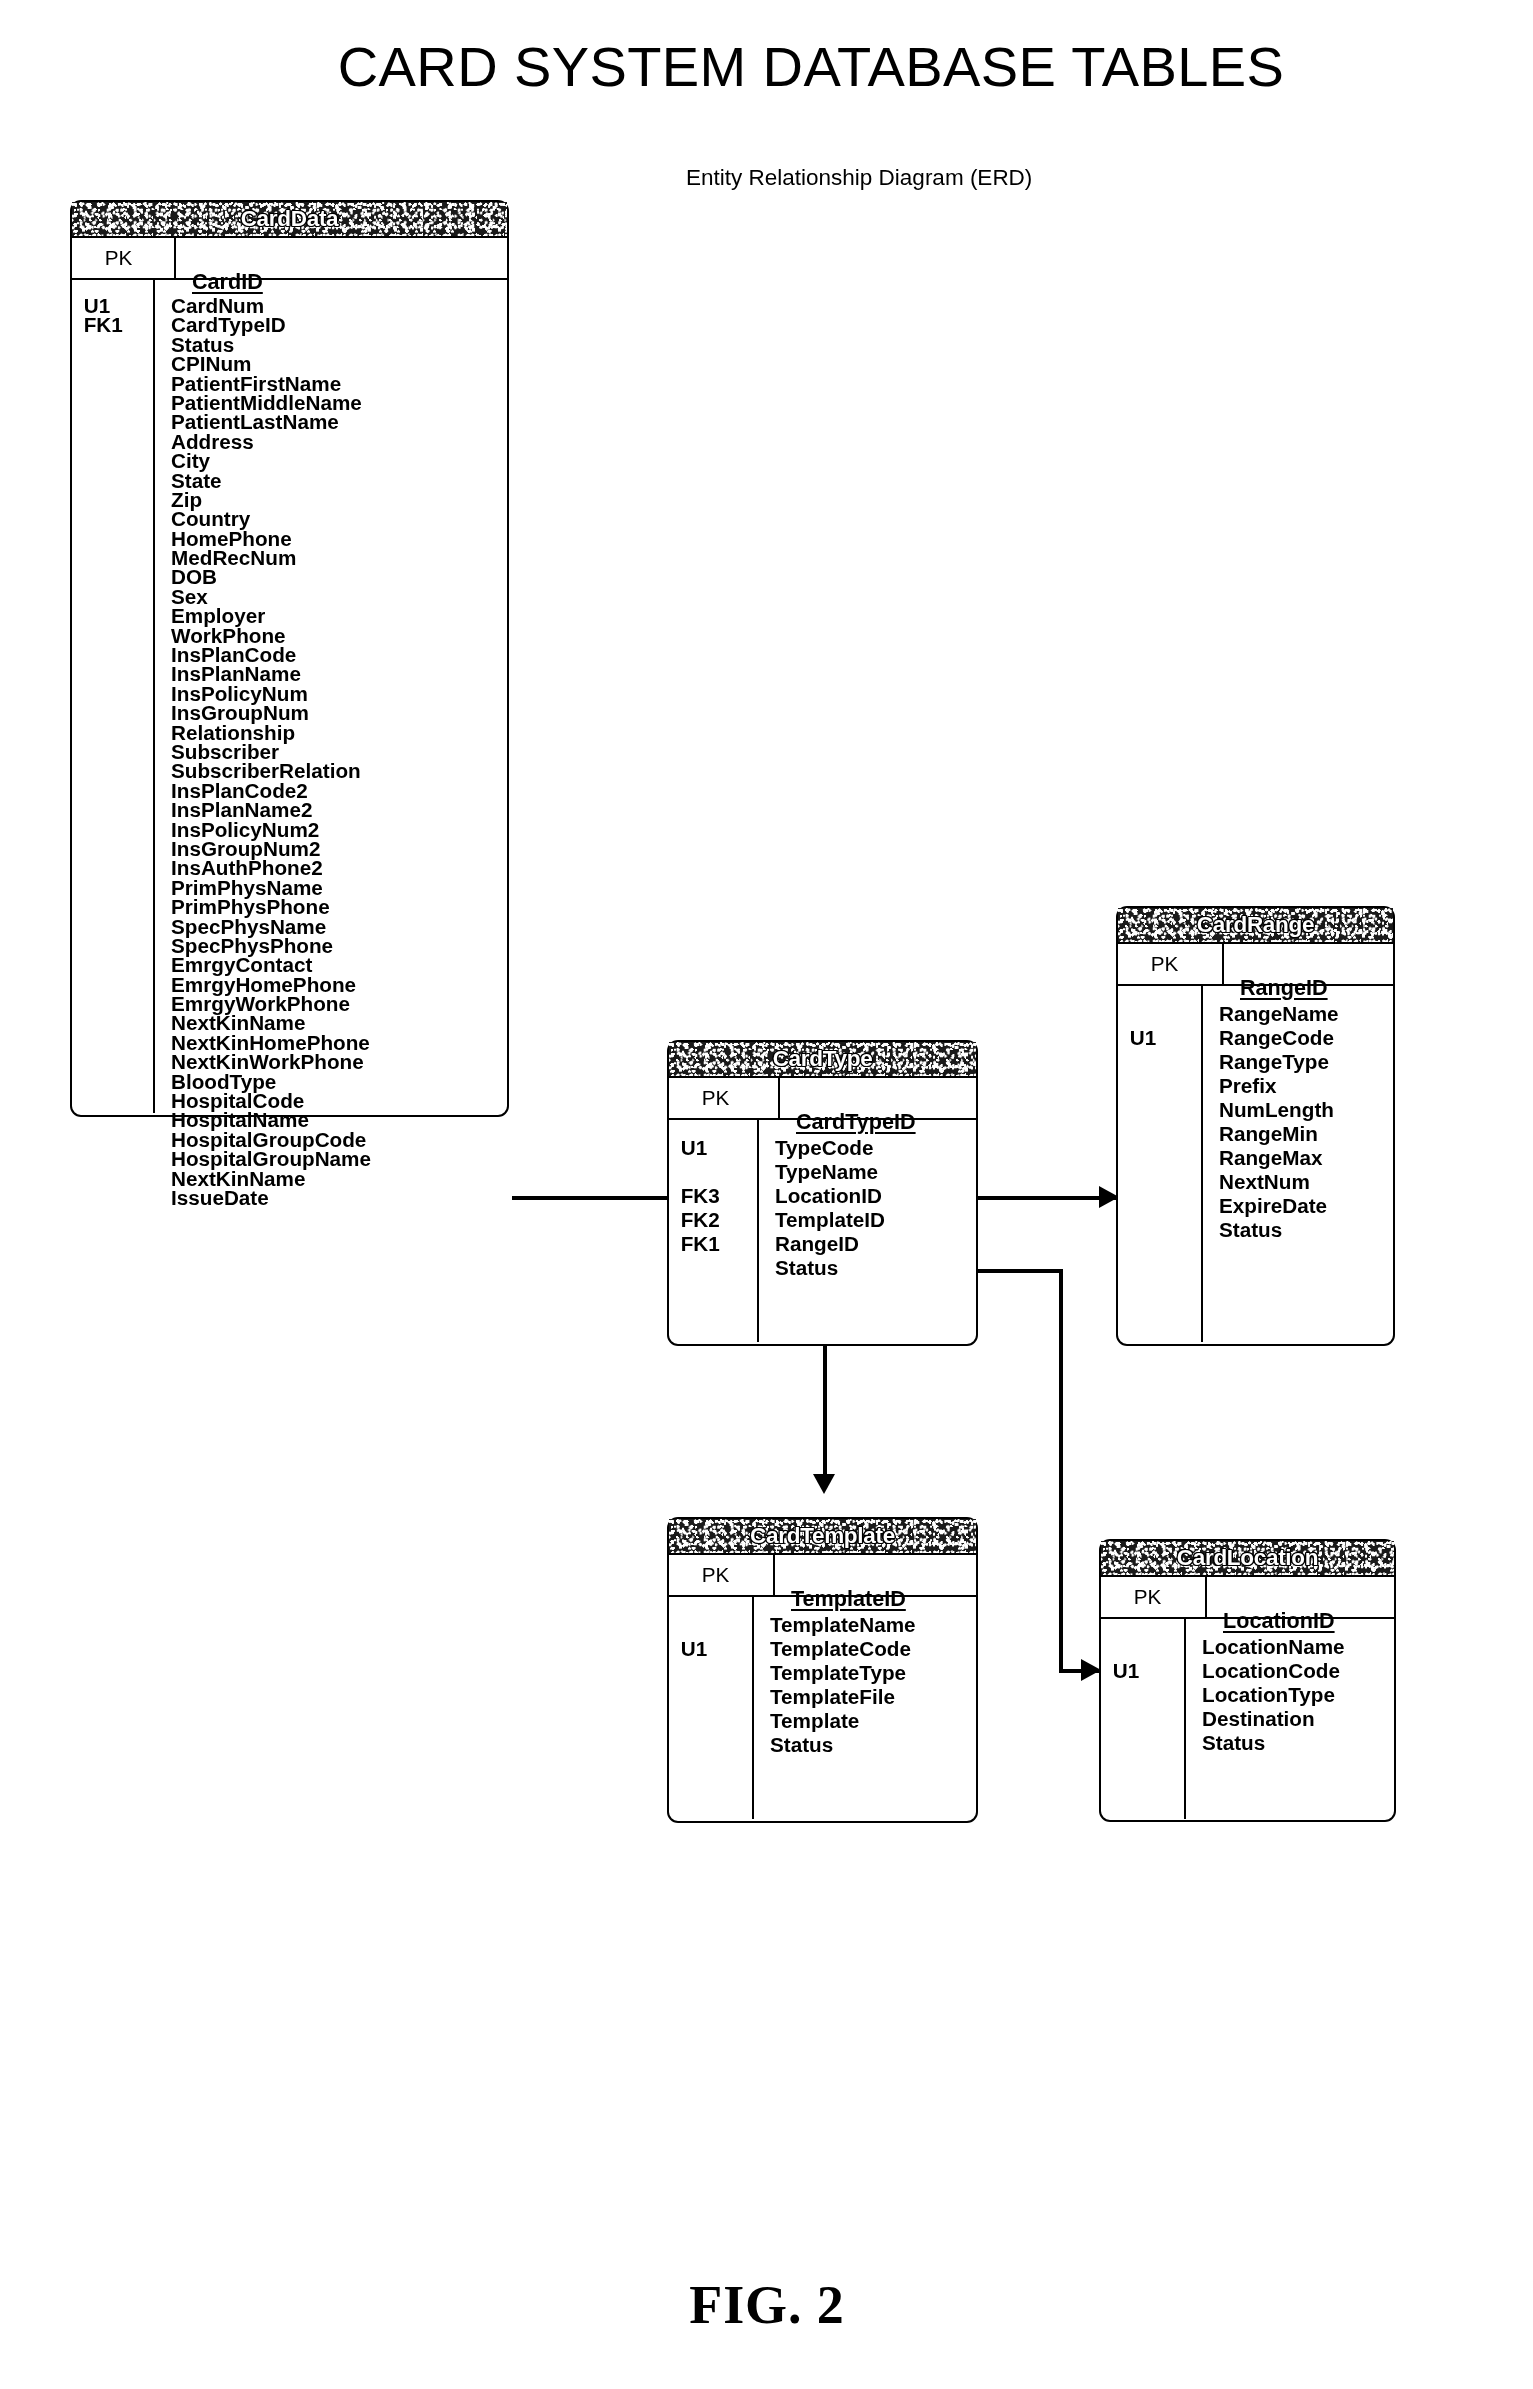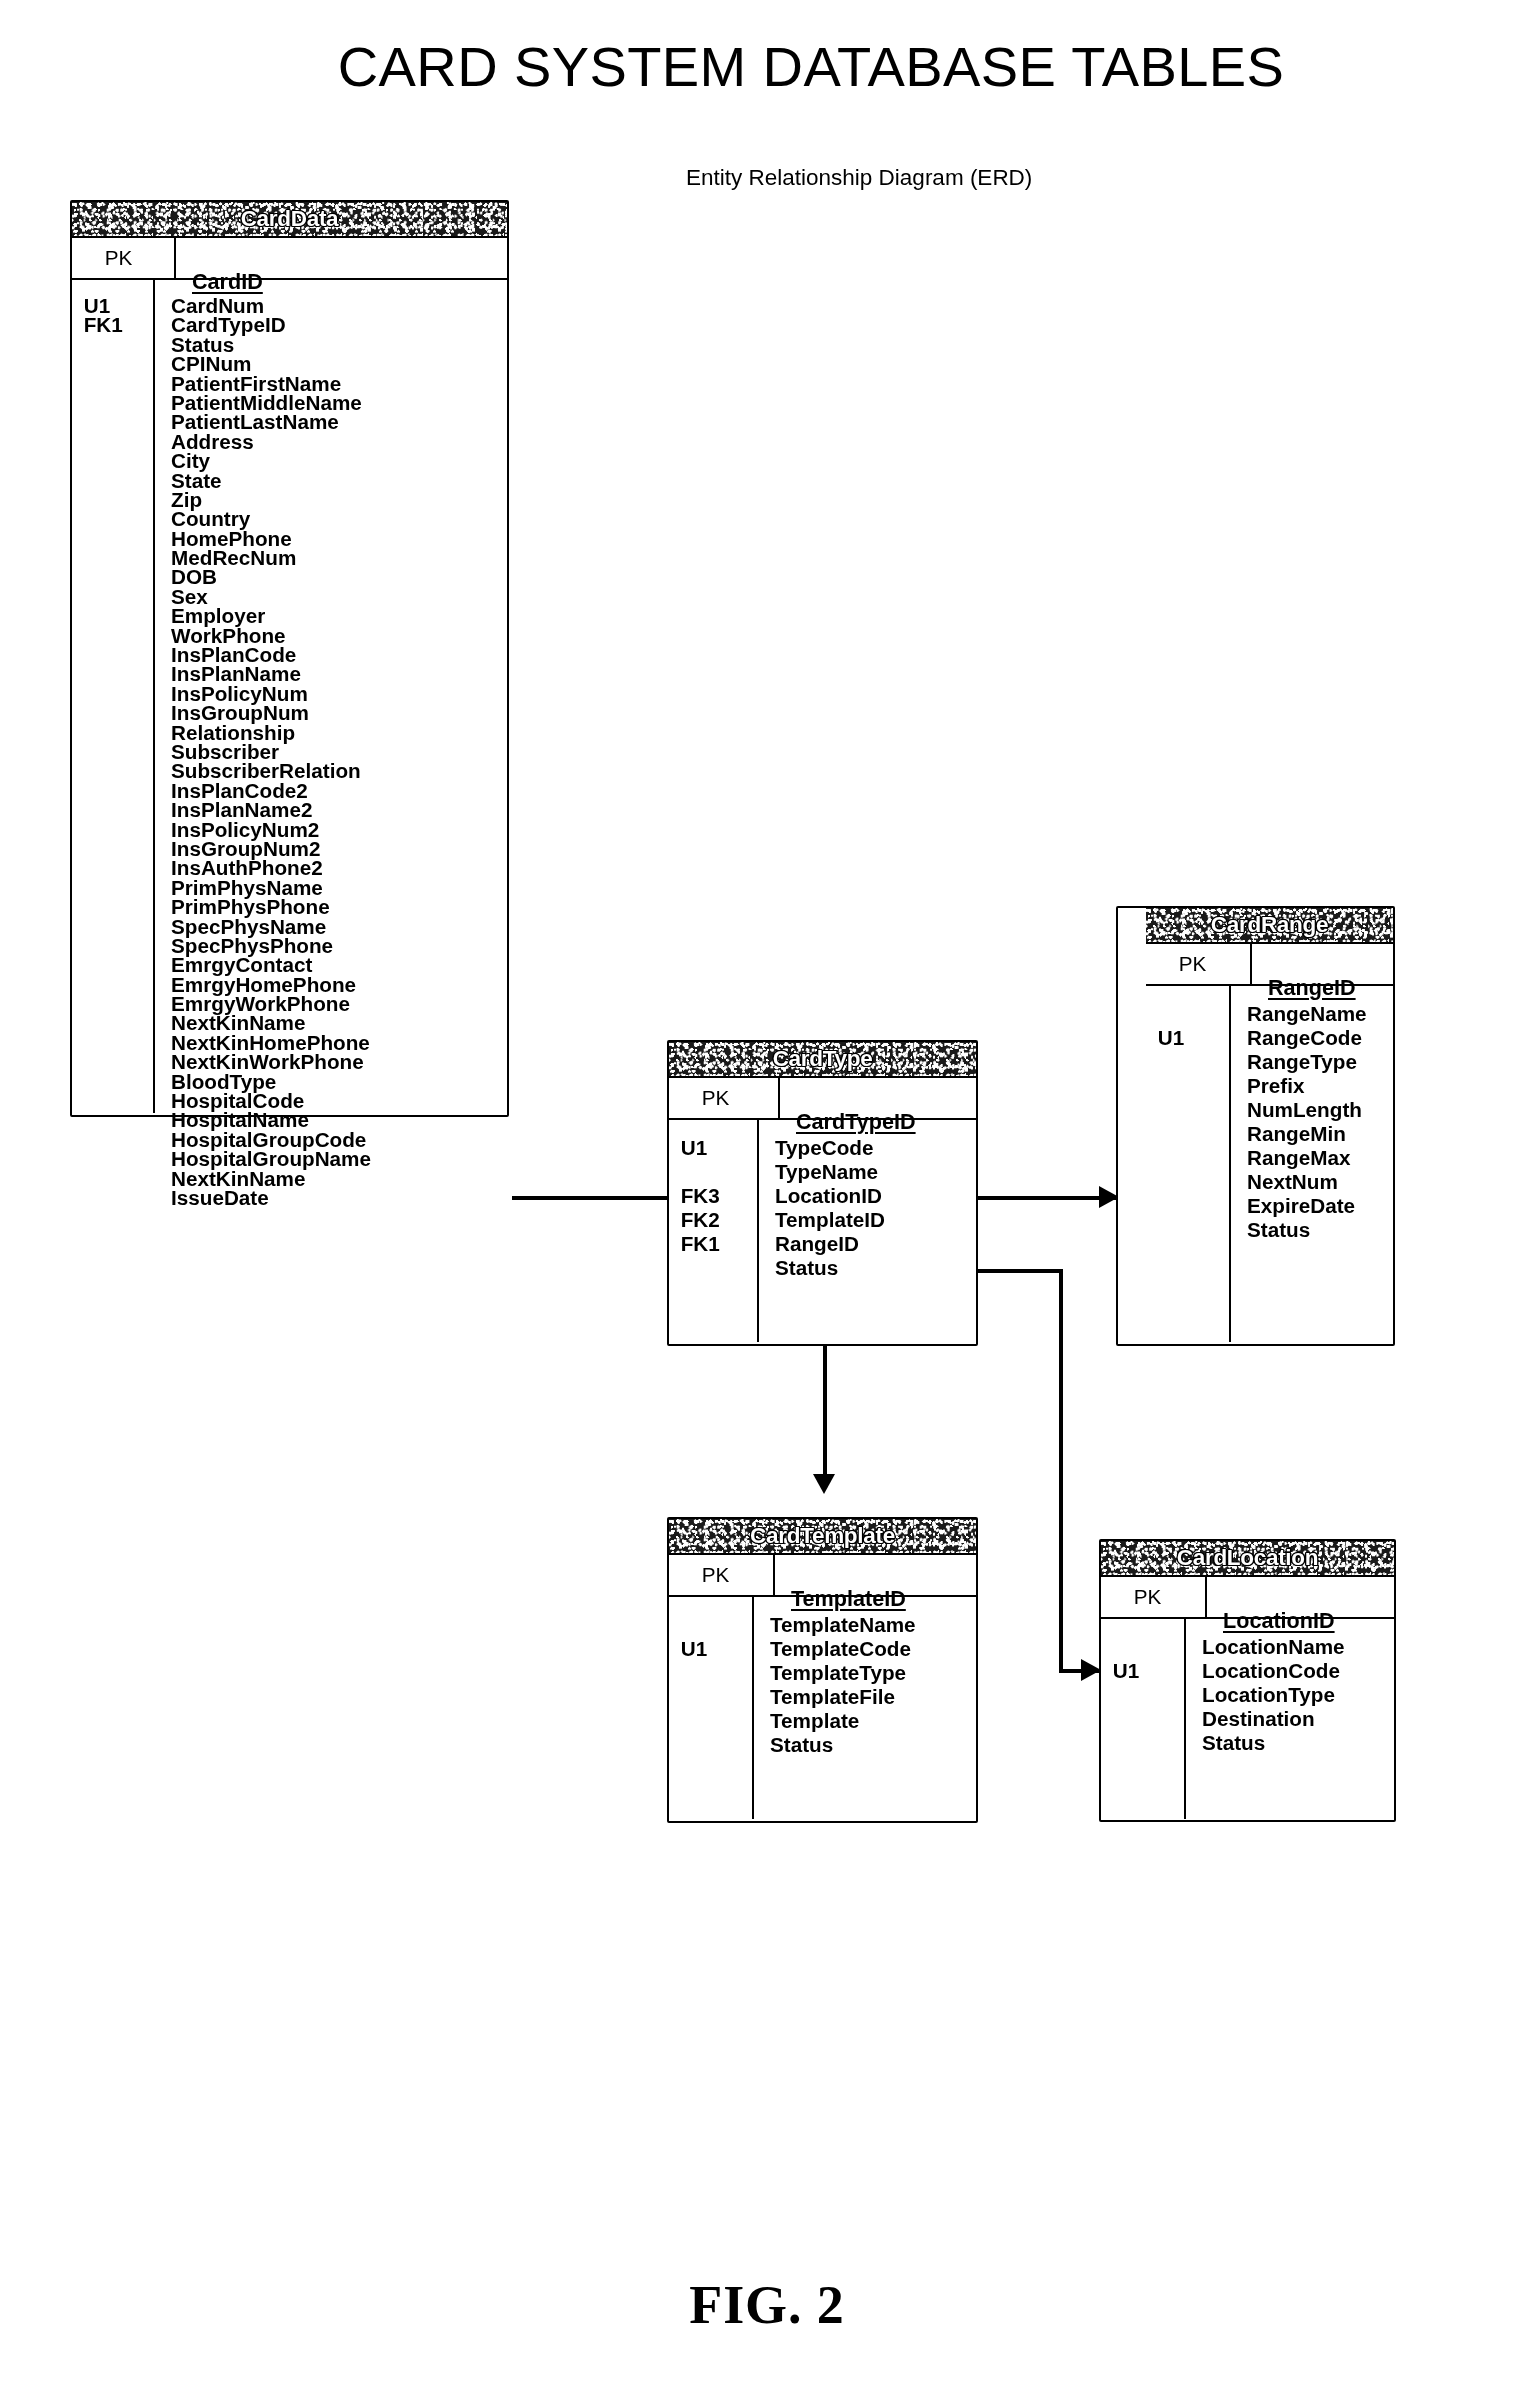--- a/index.html
+++ b/index.html
@@ -50,21 +50,21 @@
     font-weight: 700;
     letter-spacing: 0.9px;
   }
 
   
   .entity {
     position: absolute;
     box-sizing: border-box;
     border: 2.7px solid #000;
     background: #fff;
-    border-radius: 2px;
+    border-radius: 11px;
   }
   .entity-title {
     position: relative;
     height: 36px;
     box-sizing: border-box;
     border-bottom: 2.7px solid #000;
     background-color: #1a1a1a;
     background-image:
       radial-gradient(circle at 7% 22%, #fff 0 1.4px, transparent 1.5px),
       radial-gradient(circle at 19% 72%, #fff 0 1.7px, transparent 1.8px),
@@ -310,21 +310,21 @@
       <div class="attr">TypeCode</div>
       <div class="attr">TypeName</div>
       <div class="attr">LocationID</div>
       <div class="attr">TemplateID</div>
       <div class="attr">RangeID</div>
       <div class="attr">Status</div>
     </div>
   </div>
 </div>
 
-<div class="entity roomy" style="left:1116px; top:906px; width:279px; height:440px;padding-left:28px;">
+<div class="entity roomy" style="left:1116px; top:906px; width:279px; height:440px;">
   <div class="entity-title">
     <span>CardRange</span>
   </div>
   <div class="entity-keyrow">
     <div class="k-left" style="width:85px;">PK</div>
     <div class="k-right">
       <span>RangeID</span>
     </div>
   </div>
   <div class="entity-body" style="height:356px;">

